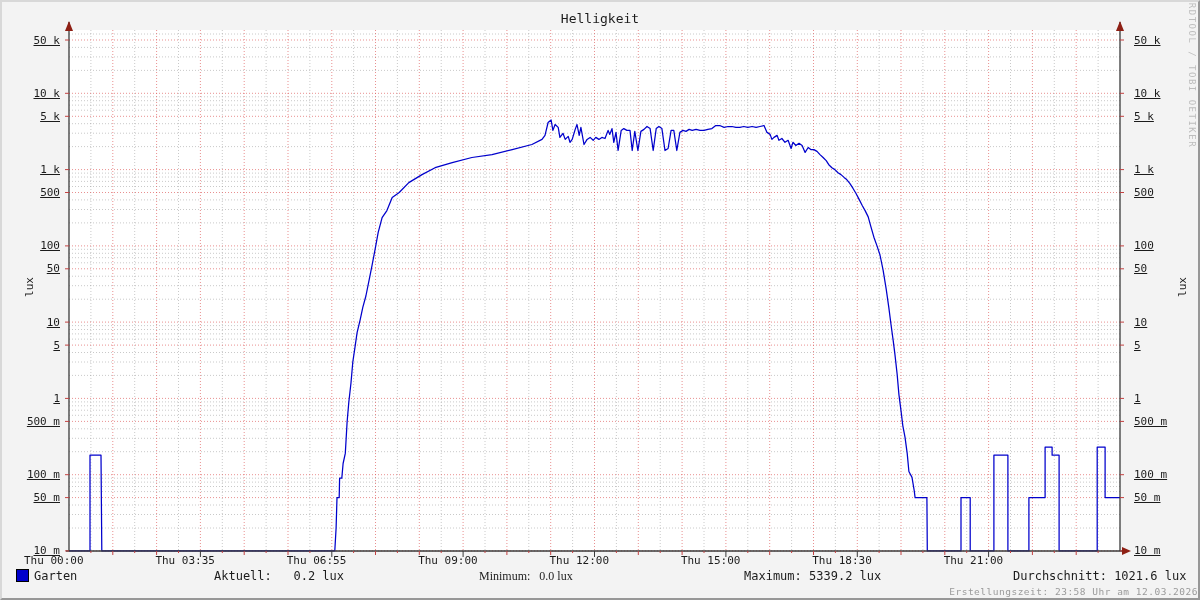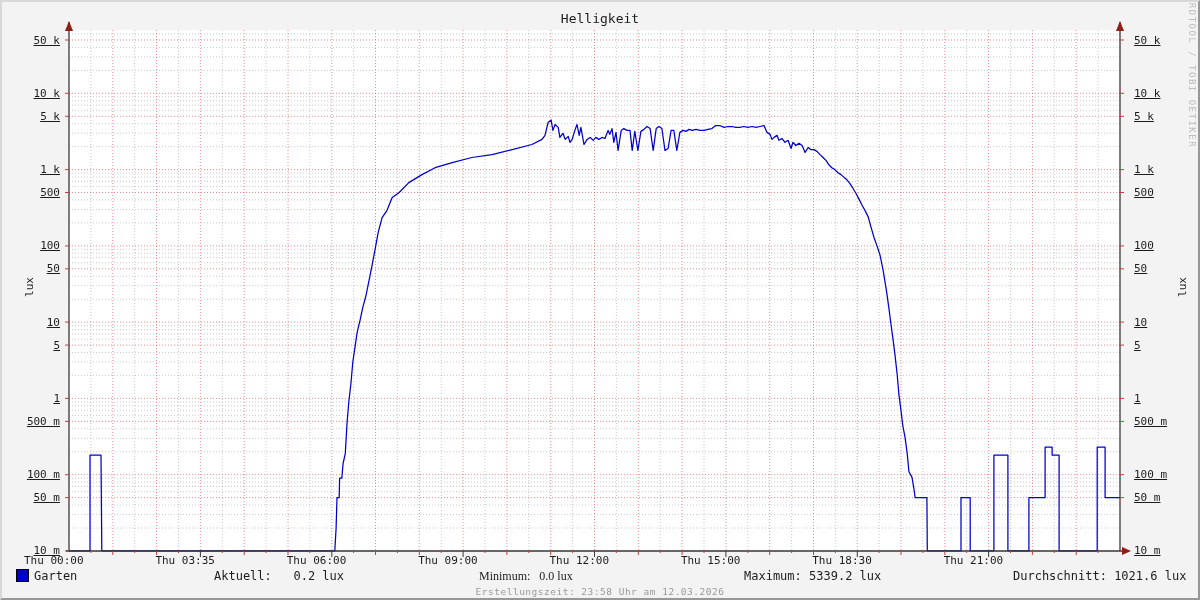--- a/index.html
+++ b/index.html
@@ -35,21 +35,21 @@
     transform:translate(-50%,-50%) rotate(90deg);
     font-size:9px;letter-spacing:1.5px;color:#bdbdbd;white-space:pre;
   }
   .legend-row{position:absolute;left:0;top:567px;width:100%;height:15px;font-size:12px;}
   .swatch{
     position:absolute;left:14px;top:0px;width:11px;height:11px;
     border:1px solid #000;
   }
   .leg{position:absolute;white-space:pre;font-size:12px;}
   .footer{
-    position:absolute;left:0;top:584px;width:100%;text-align:center;
+    position:absolute;left:0;top:584px;width:100%;text-align:right;
     font-size:9.5px;color:#9a9a9a;letter-spacing:0.5px;
   }
 </style>
 </head>
 <body>
 
 <div class="stage">
   <div class="title">Helligkeit</div>
 
   <svg class="plot" id="plot" width="1200" height="600">
@@ -271,21 +271,21 @@
       <div class="ylab left" style="top: 466.17px;">100 m</div>
       <div class="ylab right" style="top: 466.17px;">100 m</div>
       <div class="ylab left" style="top: 489.13px;">50 m</div>
       <div class="ylab right" style="top: 489.13px;">50 m</div>
       <div class="ylab left" style="top: 542.44px;">10 m</div>
       <div class="ylab right" style="top: 542.44px;">10 m</div>
     </div>
   <div id="xlabels">
       <div class="xlab" style="left: 22px;">Thu 00:00</div>
       <div class="xlab" style="left: 153.375px;">Thu 03:35</div>
-      <div class="xlab" style="left: 284.75px;">Thu 06:00</div>
+      <div class="xlab" style="left: 284.75px;">Thu 06:55</div>
       <div class="xlab" style="left: 416.125px;">Thu 09:00</div>
       <div class="xlab" style="left: 547.5px;">Thu 12:00</div>
       <div class="xlab" style="left: 678.875px;">Thu 15:00</div>
       <div class="xlab" style="left: 810.25px;">Thu 18:30</div>
       <div class="xlab" style="left: 941.625px;">Thu 21:00</div>
     </div>
 
   <div class="vlabel luxl">lux</div>
   <div class="vlabel luxr">lux</div>
   <div class="watermark">RRDTOOL / TOBI OETIKER</div>

